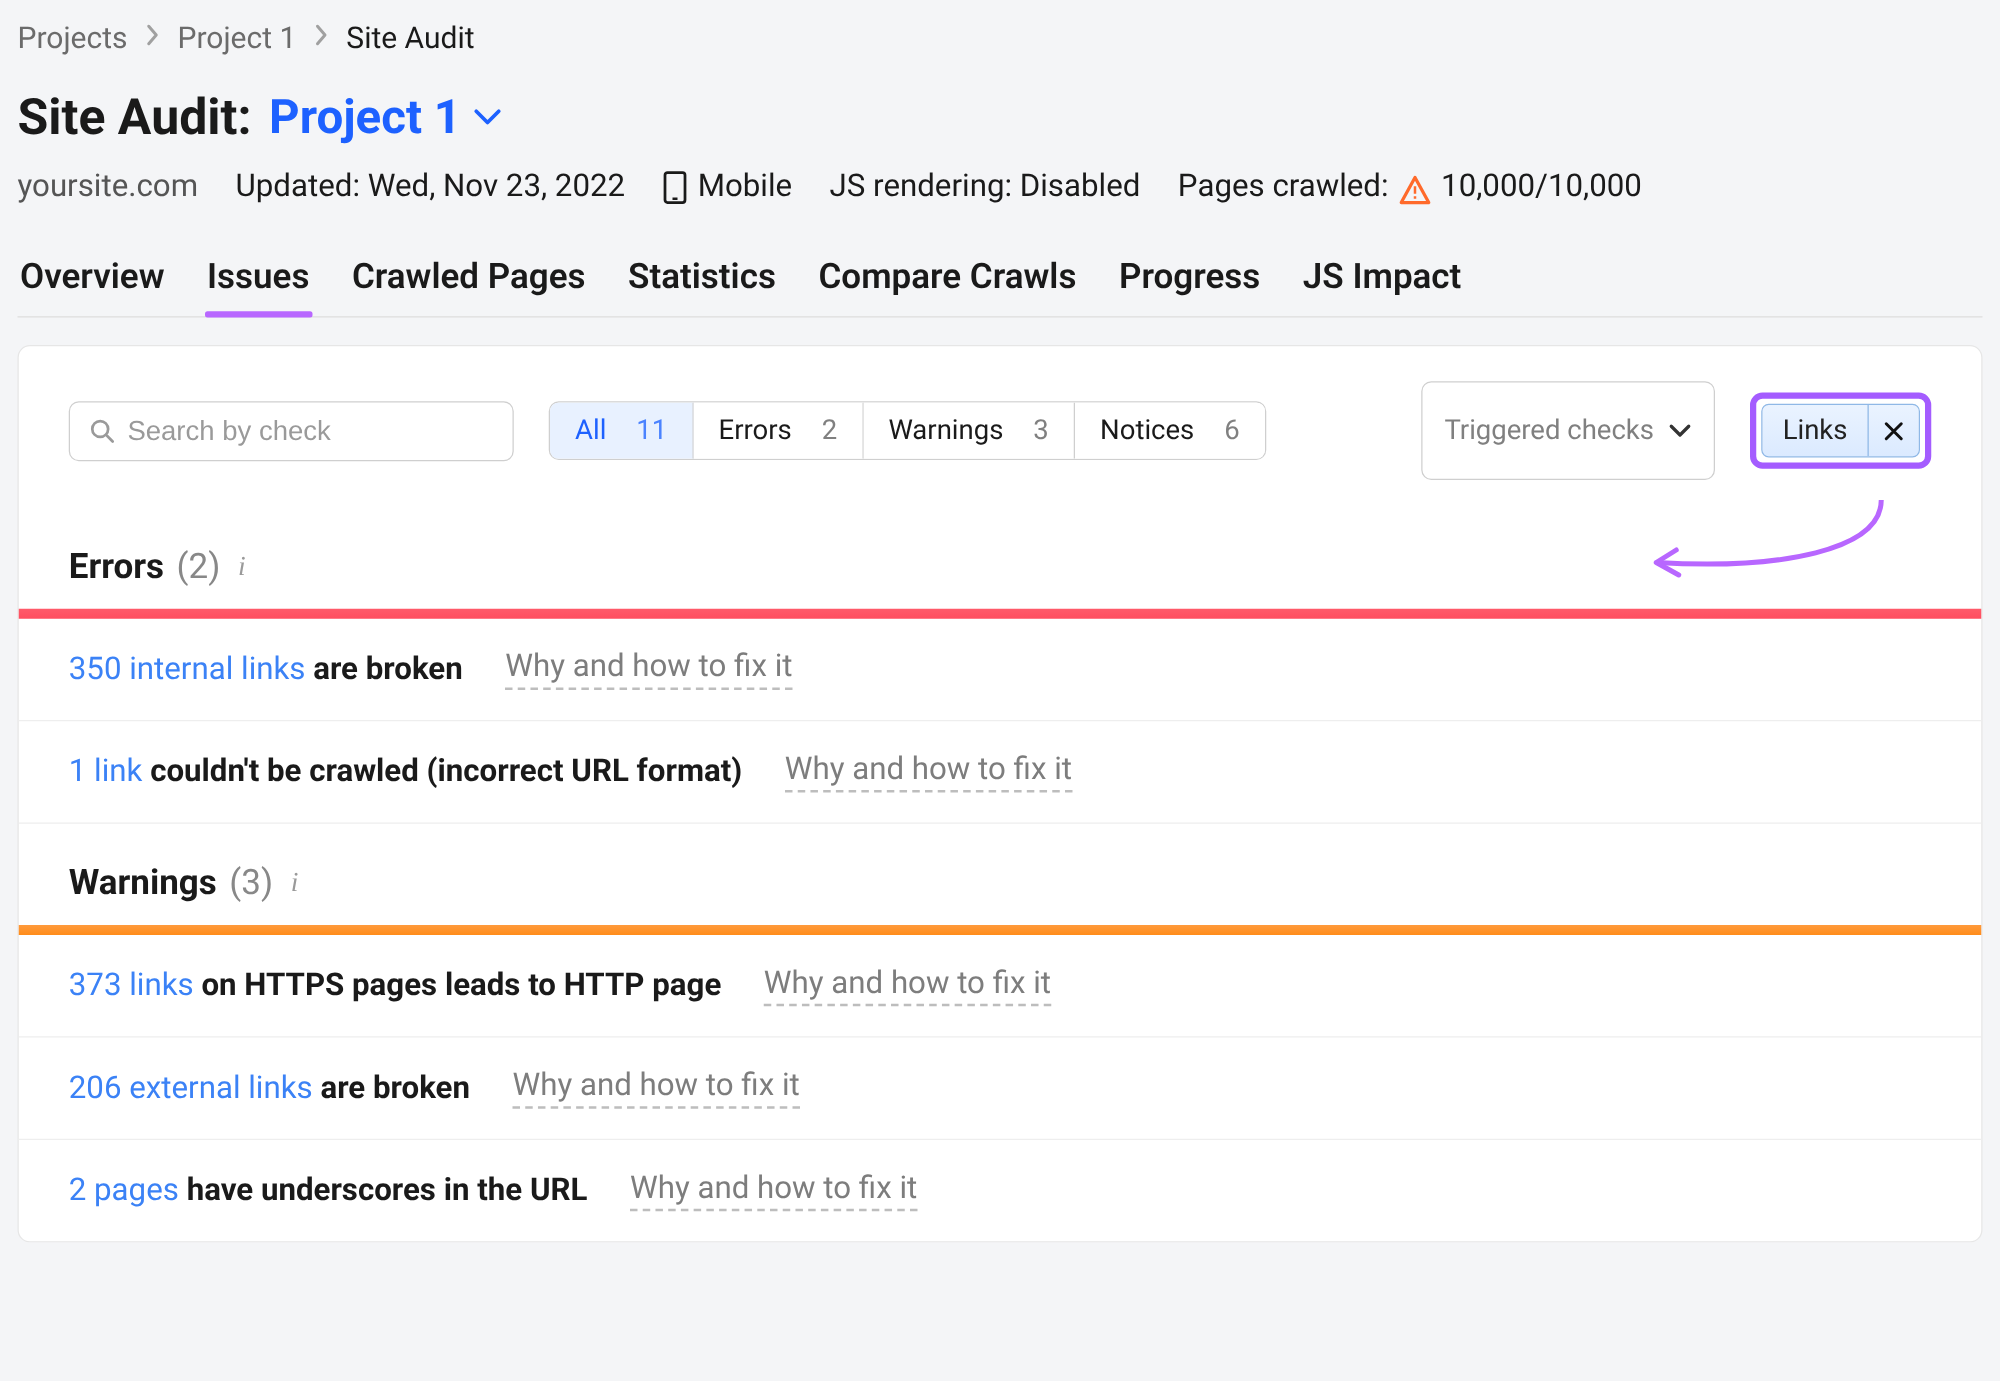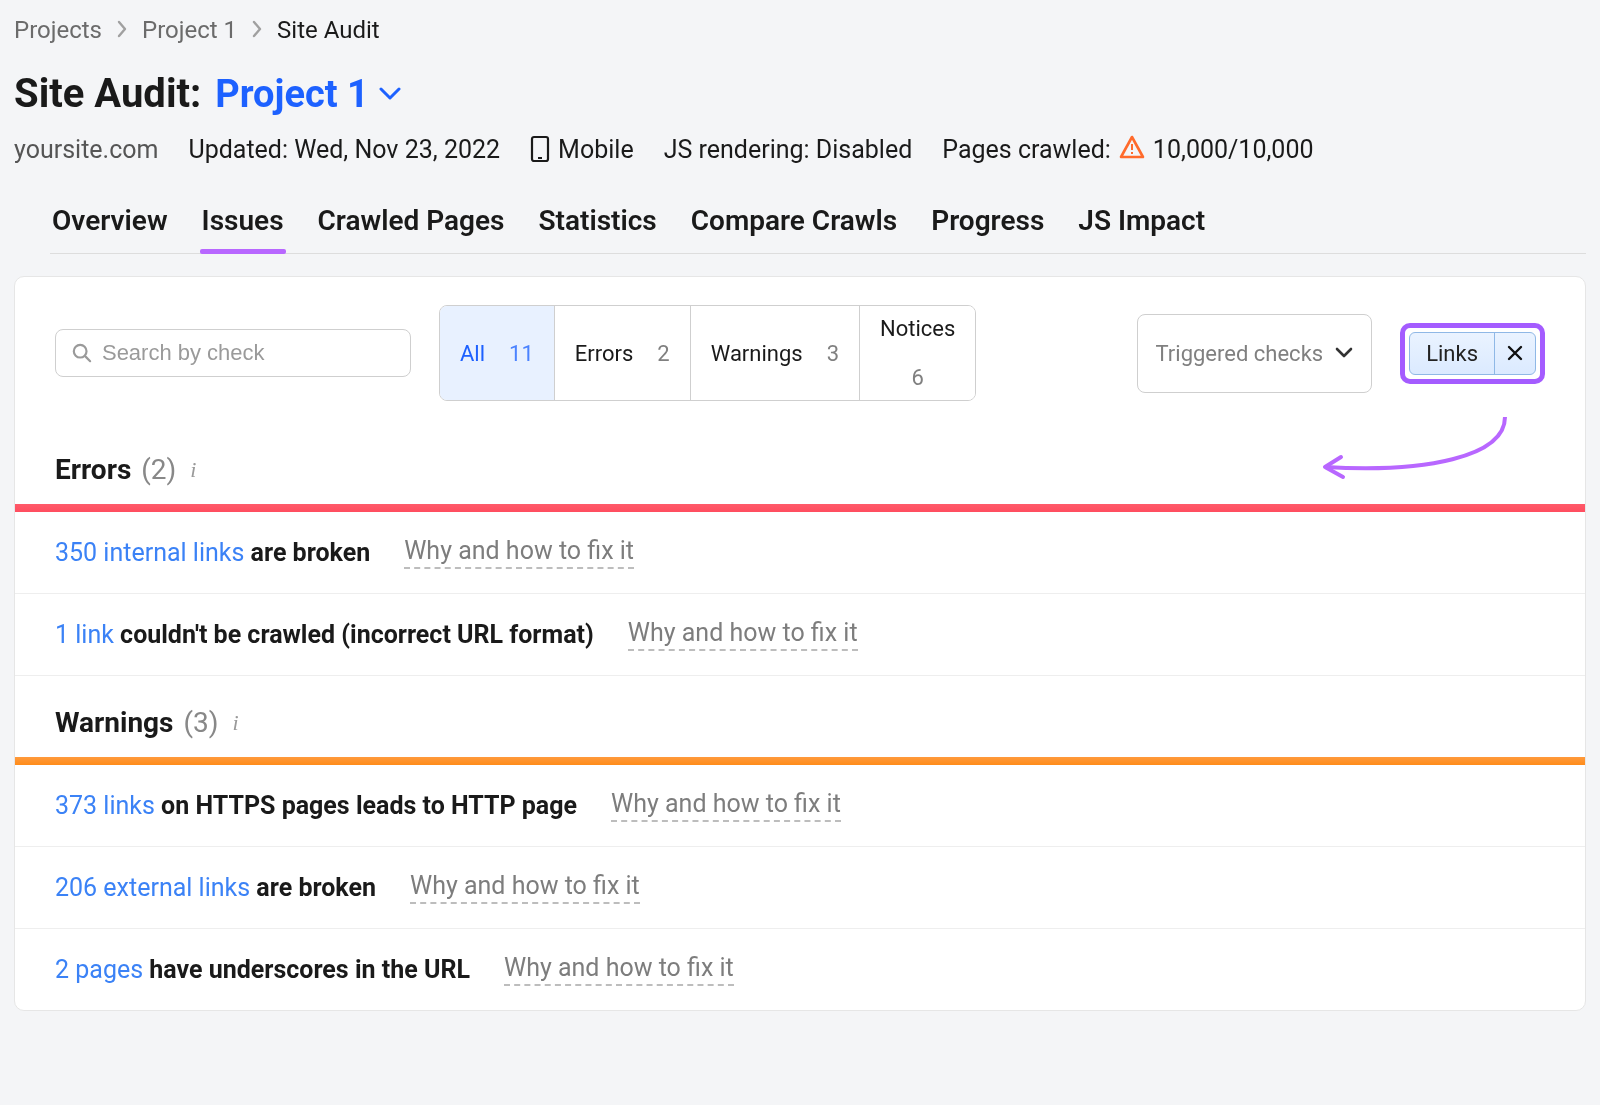--- a/index.html
+++ b/index.html
@@ -20,25 +20,25 @@
 
   
   .title-row { display: flex; align-items: center; gap: 14px; padding: 16px 0 18px 0; }
   .title-row h1 { font-size: 40px; font-weight: 700; }
   .proj-drop { display: inline-flex; align-items: center; gap: 10px; color: #1d61ff; font-size: 38px; font-weight: 700; cursor: pointer; }
   .proj-drop svg { stroke: #1d61ff; }
 
   
   .meta-row { display: flex; align-items: center; gap: 30px; padding: 0 0 30px 0; font-size: 25px; color: #1a1a1a; }
   .meta-row .domain { color: #555; }
-  .meta-chunk { display: inline-flex; align-items: flex-start; gap: 8px; }
+  .meta-chunk { display: inline-flex; align-items: flex-end; gap: 8px; }
   .warn-tri { display:inline-flex; }
 
   
-  .tabs { display: flex; align-items: flex-end; gap: 30px; border-bottom: 1px solid #ddd; padding-bottom: 0; margin-left: 36px; }
+  .tabs { display: flex; align-items: flex-end; gap: 30px; border-bottom: 1px solid #ddd; padding-bottom: 0; }
   .tab { padding: 10px 2px 16px 2px; font-size: 28px; font-weight: 600; color: #1a1a1a; cursor: pointer; position: relative; }
   .tab.active::after {
     content: ""; position: absolute; left: 0; right: 0; bottom: -1px;
     height: 5px; background: #b867ff; border-radius: 2px;
   }
 
   
   .card {
     margin-top: 22px; background: #fff; border: 1px solid #e6e6e6; border-radius: 10px;
     padding: 0;
@@ -53,21 +53,21 @@
   .search-wrap input {
     border: none; outline: none; font-size: 22px; color: #333; width: 100%;
   }
   .search-wrap input::placeholder { color: #9a9a9a; }
 
   .seg { display: flex; border: 1px solid #cfcfcf; border-radius: 8px; overflow: hidden; }
   .seg-btn {
     padding: 10px 20px; font-size: 22px; display: inline-flex; align-items: center; gap: 24px;
     border-right: 1px solid #cfcfcf; cursor: pointer; background: #fff;
   }
-  .seg-btn:last-child { border-right: none; flex-direction: column; }
+  .seg-btn:last-child { border-right: none; }
   .seg-btn.active { background: #e8f1ff; color: #1d61ff; }
   .seg-btn .count { color: #808080; }
   .seg-btn.active .count { color: #4b83ff; }
 
   .trig-drop {
     margin-left: auto;
     border: 1px solid #cfcfcf; border-radius: 8px; padding: 26px 18px; font-size: 22px;
     color: #808080; display: inline-flex; align-items: center; gap: 12px; cursor: pointer;
   }
   .trig-drop svg { stroke: #333; }

